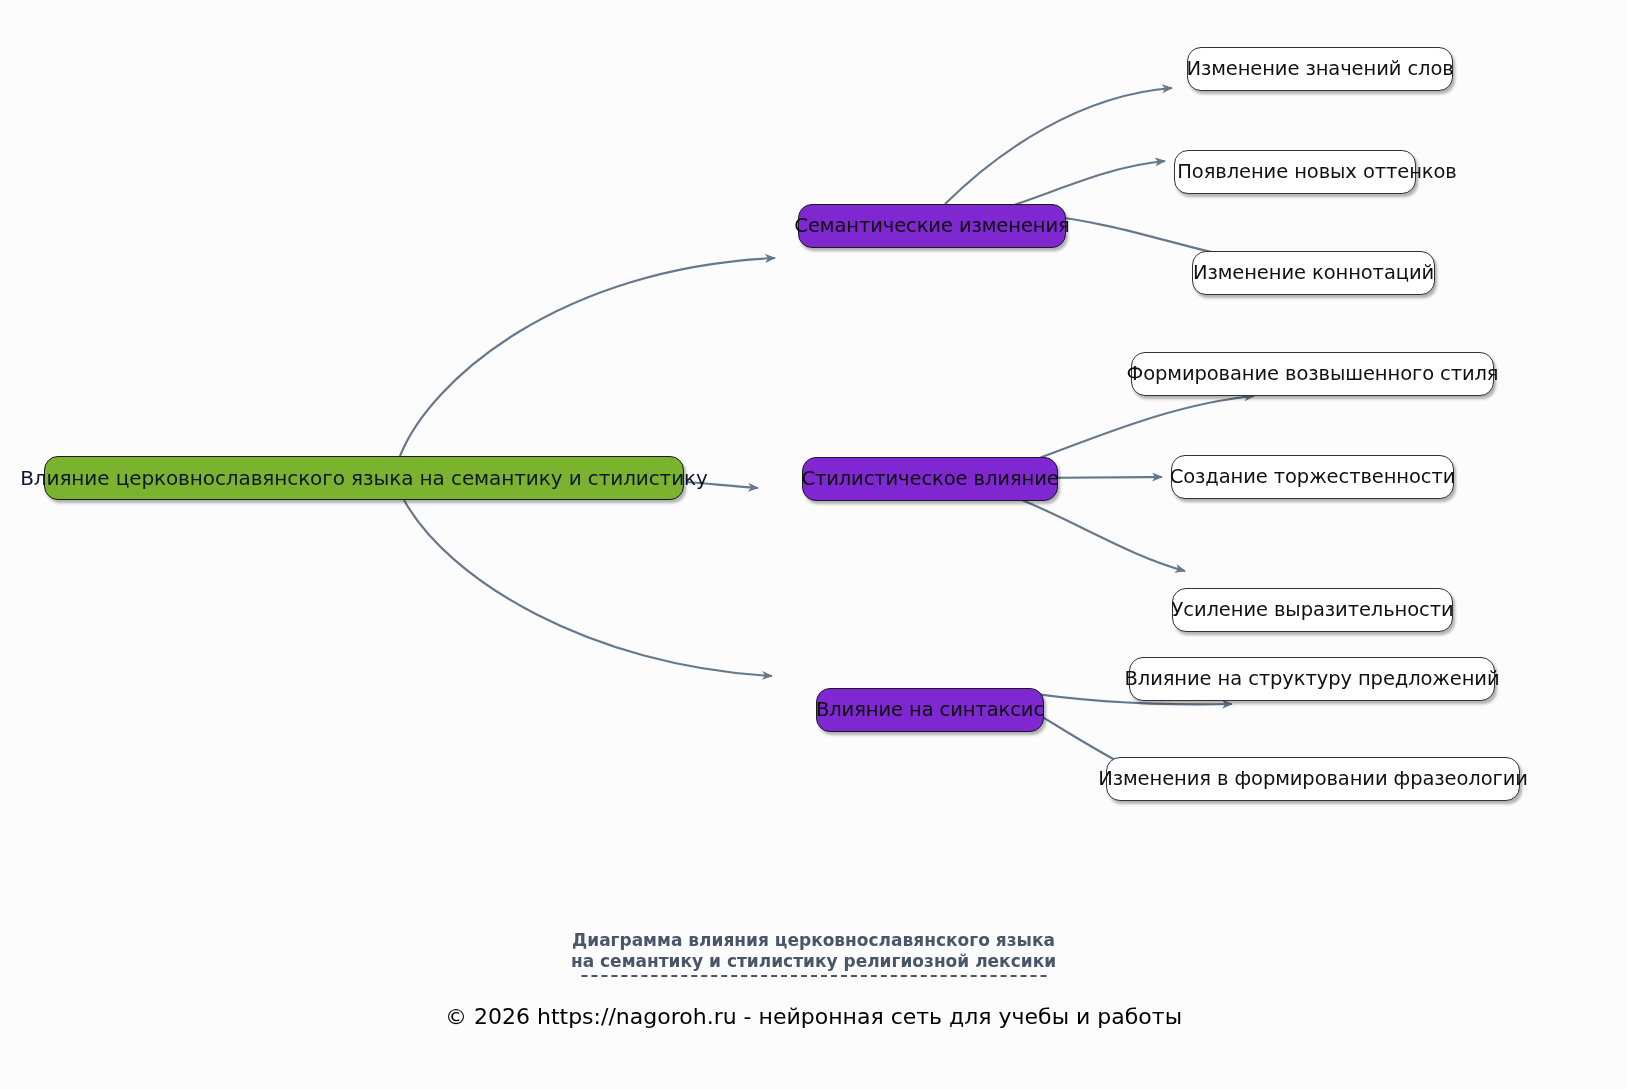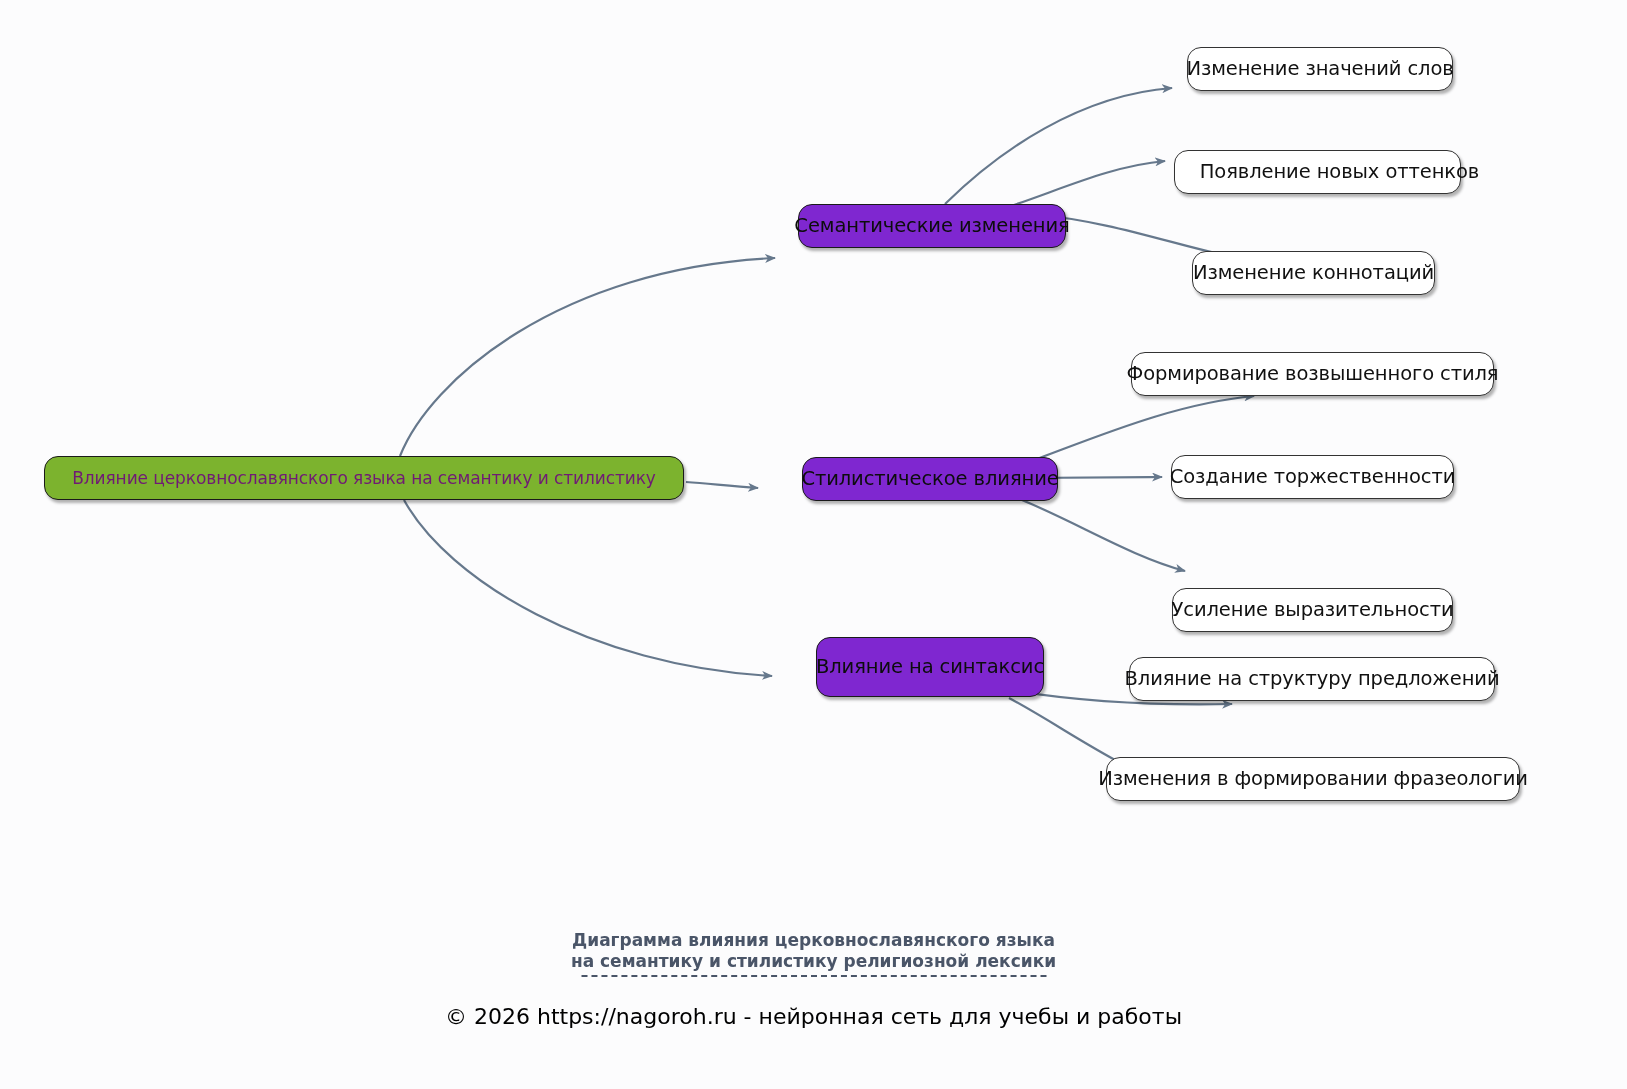--- a/index.html
+++ b/index.html
@@ -35,22 +35,22 @@
     align-items: center;
     justify-content: center;
     border-radius: 14px;
     white-space: nowrap;
     line-height: 1;
     letter-spacing: -0.1px;
   }
   .node-root {
     background: #7cb32e;
     border: 1.6px solid #1a1a1a;
-    color: #701a75;
-    font-size: 17px;
+    color: #0f172a;
+    font-size: 20px;
     box-shadow: 2px 3px 3px rgba(0,0,0,0.30);
   }
   .node-branch {
     background: #7f27d0;
     border: 1.6px solid #1a1a1a;
     color: #0d0d0d;
     font-size: 19.5px;
     box-shadow: 2px 3px 3px rgba(0,0,0,0.30);
     margin-left: 36px;
   }
@@ -122,28 +122,28 @@
   <div class="node node-root" style="left:44px; top:456px; width:640px; height:44px;">
     <span>Влияние церковнославянского языка на семантику и стилистику</span>
   </div>
 
   <div class="node node-branch" style="left:762px; top:204px; width:268px; height:44px;">
     <span>Семантические изменения</span>
   </div>
   <div class="node node-branch" style="left:766px; top:457px; width:256px; height:44px;">
     <span>Стилистическое влияние</span>
   </div>
-  <div class="node node-branch" style="left:780px; top:637px; width:228px; height:60px;">
+  <div class="node node-branch" style="left:780px; top:688px; width:228px; height:44px;">
     <span>Влияние на синтаксис</span>
   </div>
 
   <div class="node node-leaf" style="left:1179px; top:47px; width:266px; height:44px;margin-left:8px;">
     <span>Изменение значений слов</span>
   </div>
-  <div class="node node-leaf" style="left:1174px; top:150px; width:287px; height:44px;padding-left:44px;">
+  <div class="node node-leaf" style="left:1174px; top:150px; width:242px; height:44px;padding-left:44px;">
     <span>Появление новых оттенков</span>
   </div>
   <div class="node node-leaf" style="left:1192px; top:251px; width:243px; height:44px;">
     <span>Изменение коннотаций</span>
   </div>
 
   <div class="node node-leaf" style="left:1131px; top:352px; width:363px; height:44px;">
     <span>Формирование возвышенного стиля</span>
   </div>
   <div class="node node-leaf" style="left:1171px; top:455px; width:283px; height:44px;">

